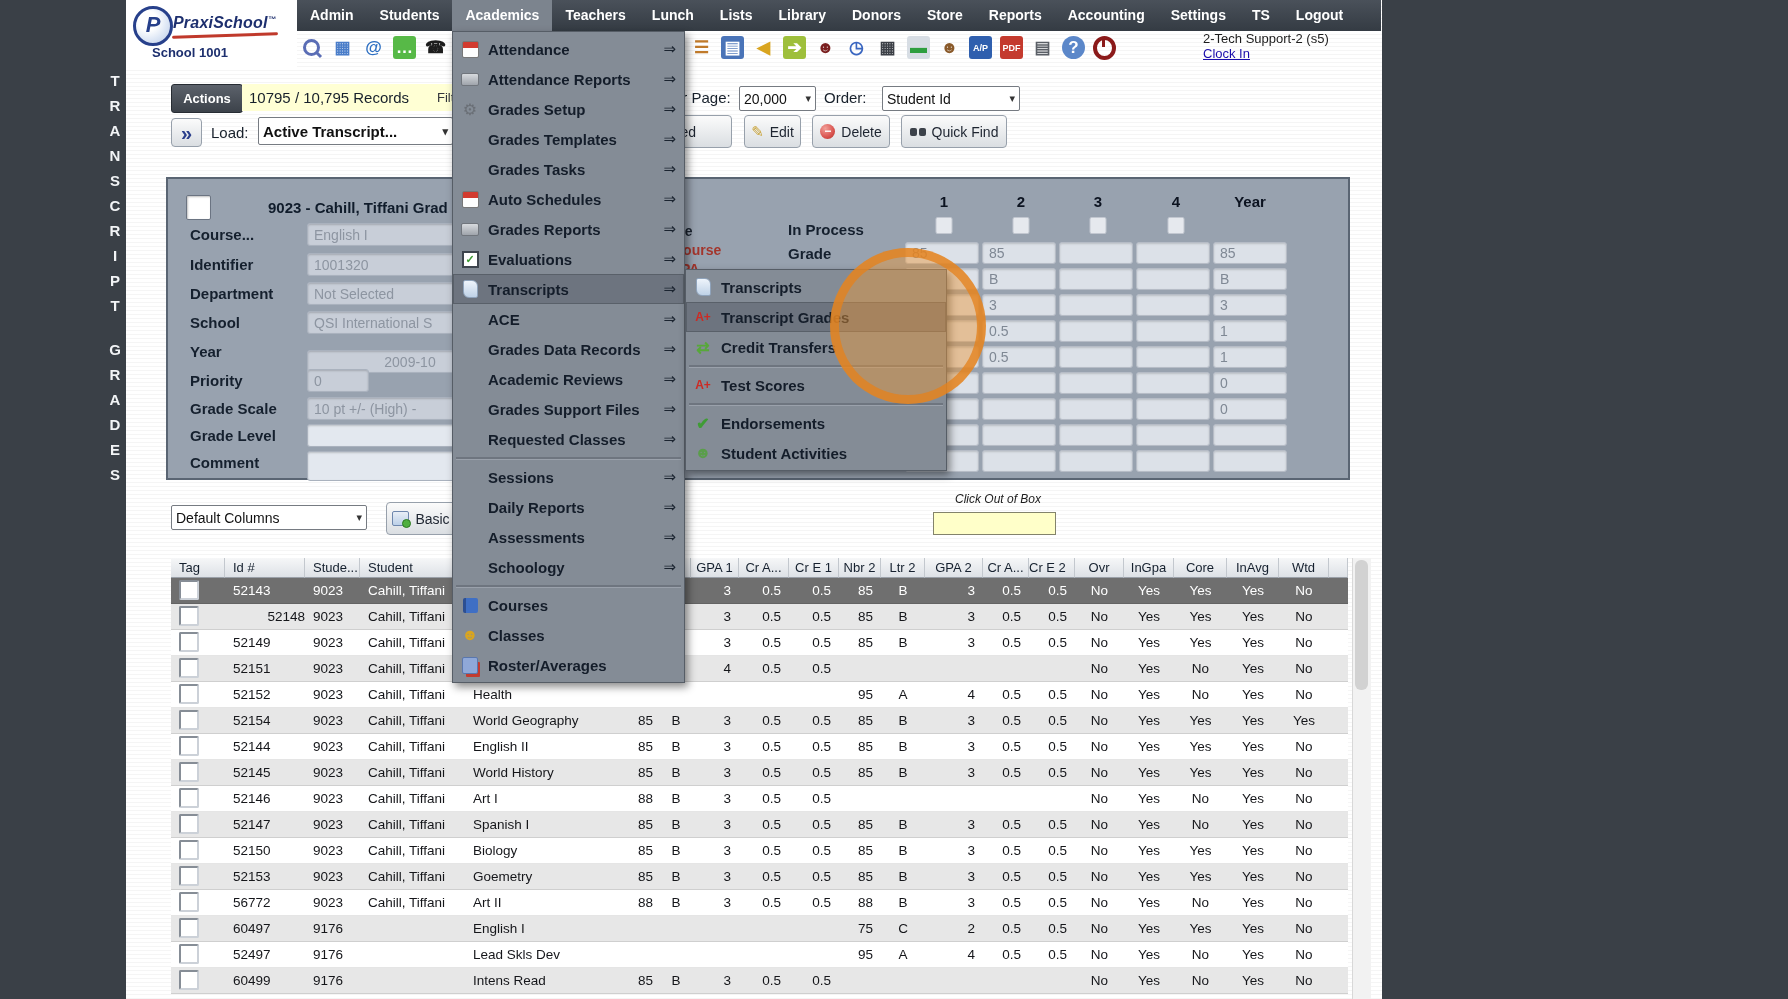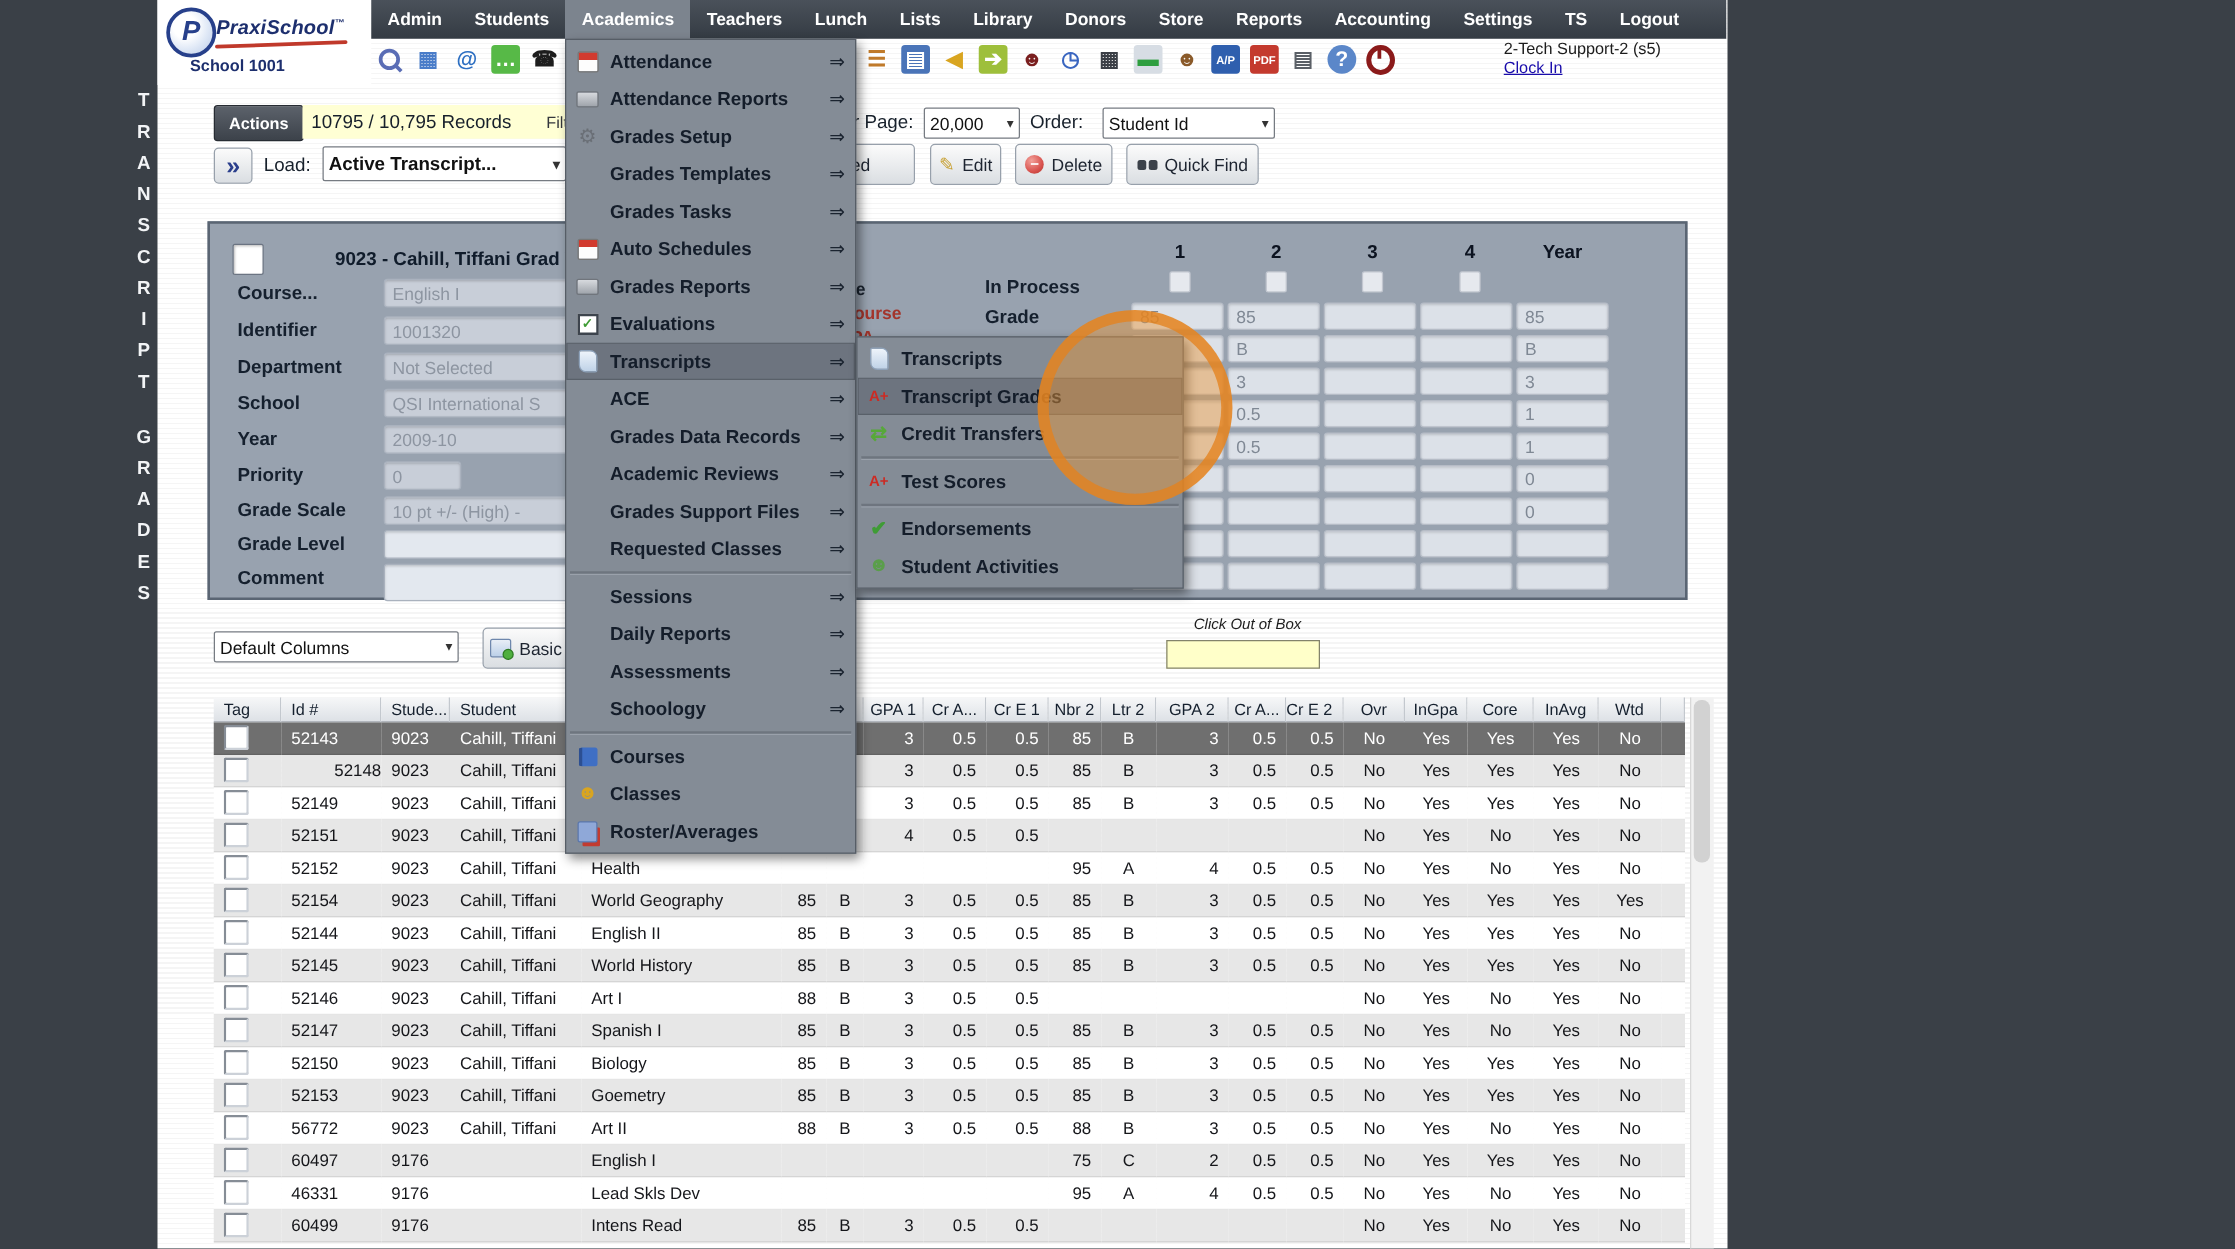--- a/index.html
+++ b/index.html
@@ -220,21 +220,21 @@
     <div id="fields">
         <div class="plabel" style="top: 44px;">Course...</div>
         <div class="pfield muted" style="top: 44px; width: 200px;">English I</div>
         <div class="plabel" style="top: 74px;">Identifier</div>
         <div class="pfield muted" style="top: 74px; width: 200px;">1001320</div>
         <div class="plabel" style="top: 103px;">Department</div>
         <div class="pfield muted" style="top: 103px; width: 200px;">Not Selected</div>
         <div class="plabel" style="top: 132px;">School</div>
         <div class="pfield muted" style="top: 132px; width: 200px;">QSI International S</div>
         <div class="plabel" style="top: 161px;">Year</div>
-        <div class="pfield muted" style="top: 161px; width: 200px;">2009-10</div>
+        <div class="pfield muted" style="top: 171px; width: 200px; text-align: center;">2009-10</div>
         <div class="plabel" style="top: 190px;">Priority</div>
         <div class="pfield muted" style="top: 190px; width: 62px;">0</div>
         <div class="plabel" style="top: 218px;">Grade Scale</div>
         <div class="pfield muted" style="top: 218px; width: 200px;">10 pt +/- (High) -</div>
         <div class="plabel" style="top: 245px;">Grade Level</div>
         <div class="pfield light" style="top: 245px; width: 200px;"></div>
         <div class="plabel" style="top: 272px;">Comment</div>
         <div class="pfield light" style="top: 272px; width: 200px; height: 30px;"></div>
       </div>
     <div id="gridside">
@@ -688,21 +688,21 @@
         <div class="td" style="width: 50px; text-align: center;">Yes</div>
         <div class="td" style="width: 53px; text-align: center;">Yes</div>
         <div class="td" style="width: 52px; text-align: center;">Yes</div>
         <div class="td" style="width: 50px; text-align: center;">No</div>
         <div class="td" style="width: 19px;"></div>
       </div>
       <div class="trow r-even">
         <div class="td" style="width: 54px;">
           <div class="tagbox"></div>
         </div>
-        <div class="td" style="width: 80px; padding-left: 8px; text-align: left;">46331</div>
+        <div class="td" style="width: 80px; padding-left: 8px; text-align: left;">52497</div>
         <div class="td" style="width: 55px; padding-left: 8px; text-align: left;">9176</div>
         <div class="td" style="width: 105px; padding-left: 8px; text-align: left;"></div>
         <div class="td" style="width: 160px; padding-left: 8px; text-align: left;">Lead Skls Dev</div>
         <div class="td" style="width: 36px; padding-right: 8px; text-align: right;"></div>
         <div class="td" style="width: 30px; text-align: center;"></div>
         <div class="td" style="width: 48px; padding-right: 8px; text-align: right;"></div>
         <div class="td" style="width: 50px; padding-right: 8px; text-align: right;"></div>
         <div class="td" style="width: 50px; padding-right: 8px; text-align: right;"></div>
         <div class="td" style="width: 42px; padding-right: 8px; text-align: right;">95</div>
         <div class="td" style="width: 44px; text-align: center;">A</div>

